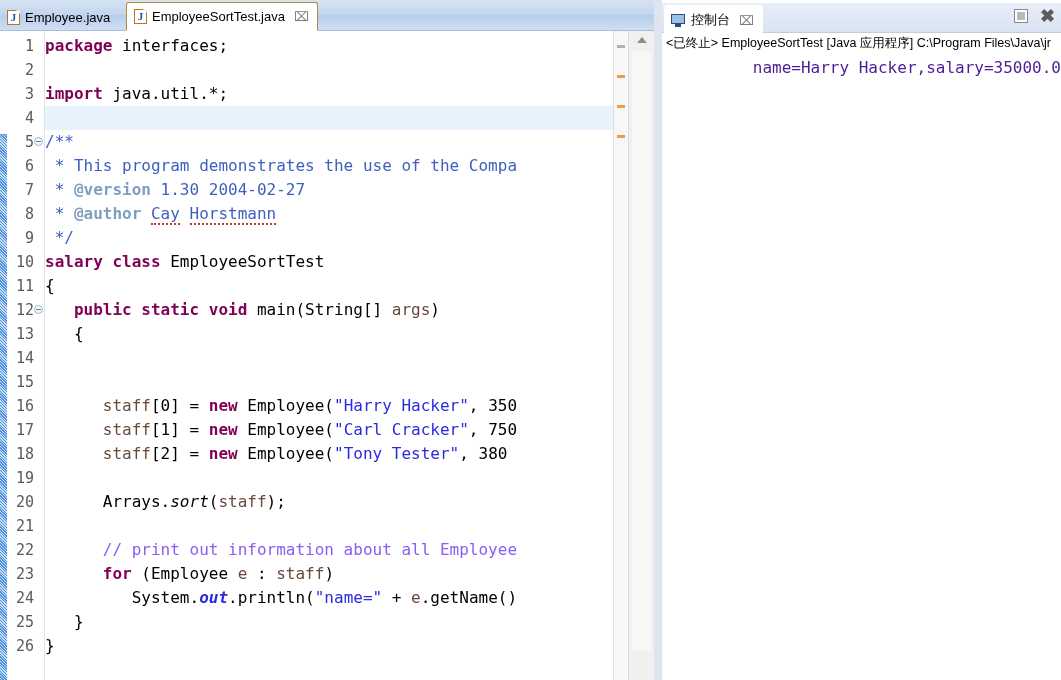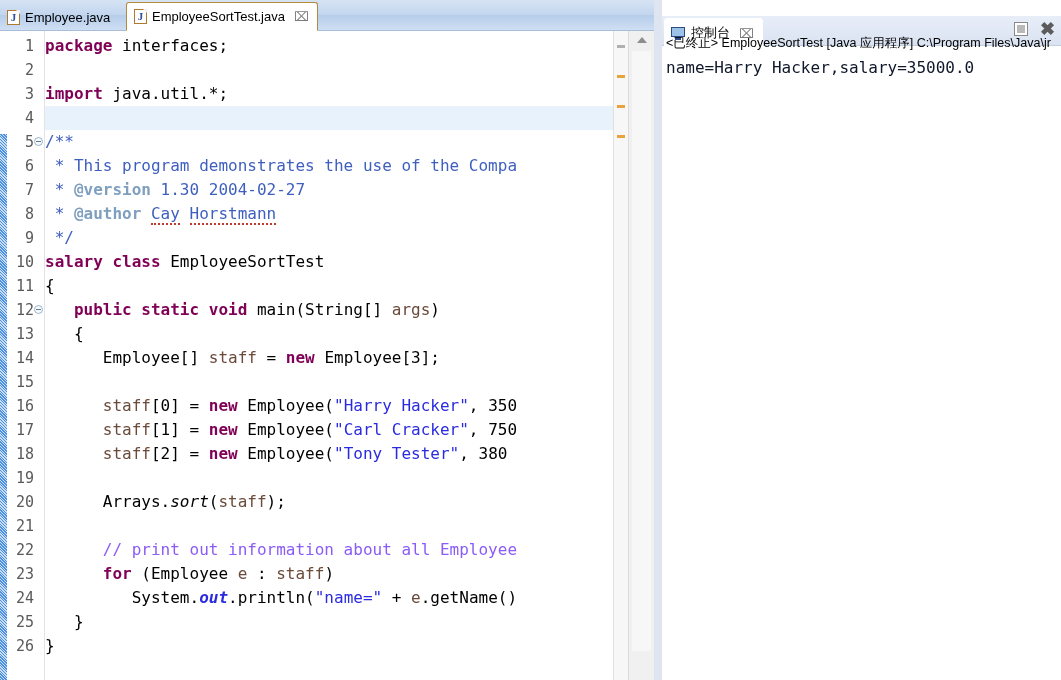--- a/index.html
+++ b/index.html
@@ -275,21 +275,21 @@
   #console-pane {
     position: absolute;
     left: 662px; top: 0;
     width: 399px;
     height: 680px;
     background: #ffffff;
     overflow: hidden;
   }
   #console-tabbar {
     position: absolute;
-    left: 0; top: 16px;
+    left: 0; top: 3px;
     width: 399px; height: 30px;
     background: linear-gradient(to bottom, #e8eef8 0%, #dae3f2 100%);
     border-bottom: 1px solid #c2cede;
     box-sizing: border-box;
   }
   #console-tab {
     position: absolute;
     left: 2px; top: 2px;
     height: 28px;
     display: flex; align-items: center;
@@ -368,22 +368,23 @@
     position: absolute;
     left: 4px; top: 55px;
     width: 395px;
     height: 620px;
     overflow: hidden;
   }
   .con-line {
     font-family: "DejaVu Sans Mono", monospace;
     font-size: 16px;
     line-height: 26px;
-    color: #0f172a;
+    color: #4c1d95;
     white-space: pre;
+    text-align: right;
   }
 </style>
 </head>
 <body>
 
 <div id="app">
 
   <div id="editor-pane">
 
     <div id="editor-tabbar">
@@ -438,21 +439,20 @@
           <div class="code-line" style="top: 75px;"></div>
           <div class="code-line" style="top: 99px;"><span class="jdoc">/**</span></div>
           <div class="code-line" style="top: 123px;"><span class="jdoc"> * This program demonstrates the use of the Compa</span></div>
           <div class="code-line" style="top: 147px; text-align: center;"><span class="jdoc"> * </span><span class="jdoctag">@version</span><span class="jdoc"> 1.30 2004-02-27</span></div>
           <div class="code-line" style="top: 171px;"><span class="jdoc"> * </span><span class="jdoctag">@author</span><span class="jdoc"> </span><span class="jdoc sq">Cay</span><span class="jdoc"> </span><span class="jdoc sq">Horstmann</span></div>
           <div class="code-line" style="top: 195px;"><span class="jdoc"> */</span></div>
           <div class="code-line" style="top: 219px;"><span class="kw">salary class</span><span class="plain"> EmployeeSortTest</span></div>
           <div class="code-line" style="top: 243px;"><span class="plain">{</span></div>
           <div class="code-line" style="top: 267px;"><span class="plain">   </span><span class="kw">public static void</span><span class="plain"> main(String[] </span><span class="param">args</span><span class="plain">)</span></div>
           <div class="code-line" style="top: 291px;"><span class="plain">   {</span></div>
-          <div class="code-line" style="top: 315px;"><span class="plain">      Employee[] </span><span class="fld">staff</span><span class="plain"> = </span><span class="kw">new</span><span class="plain"> Employee[3];</span></div>
           <div class="code-line" style="top: 339px;"></div>
           <div class="code-line" style="top: 363px;"><span class="plain">      </span><span class="fld">staff</span><span class="plain">[0] = </span><span class="kw">new</span><span class="plain"> Employee(</span><span class="str">"Harry Hacker"</span><span class="plain">, 350</span></div>
           <div class="code-line" style="top: 387px;"><span class="plain">      </span><span class="fld">staff</span><span class="plain">[1] = </span><span class="kw">new</span><span class="plain"> Employee(</span><span class="str">"Carl Cracker"</span><span class="plain">, 750</span></div>
           <div class="code-line" style="top: 411px;"><span class="plain">      </span><span class="fld">staff</span><span class="plain">[2] = </span><span class="kw">new</span><span class="plain"> Employee(</span><span class="str">"Tony Tester"</span><span class="plain">, 380</span></div>
           <div class="code-line" style="top: 435px;"></div>
           <div class="code-line" style="top: 459px;"><span class="plain">      Arrays.</span><span class="stmeth">sort</span><span class="plain">(</span><span class="fld">staff</span><span class="plain">);</span></div>
           <div class="code-line" style="top: 483px;"></div>
           <div class="code-line" style="top: 507px;"><span class="cmt">      // print out information about all Employee</span></div>
           <div class="code-line" style="top: 531px;"><span class="plain">      </span><span class="kw">for</span><span class="plain"> (Employee </span><span class="param">e</span><span class="plain"> : </span><span class="fld">staff</span><span class="plain">)</span></div>
           <div class="code-line" style="top: 555px;"><span class="plain">         System.</span><span class="stfld">out</span><span class="plain">.println(</span><span class="str">"name="</span><span class="plain"> + </span><span class="param">e</span><span class="plain">.getName()</span></div>

